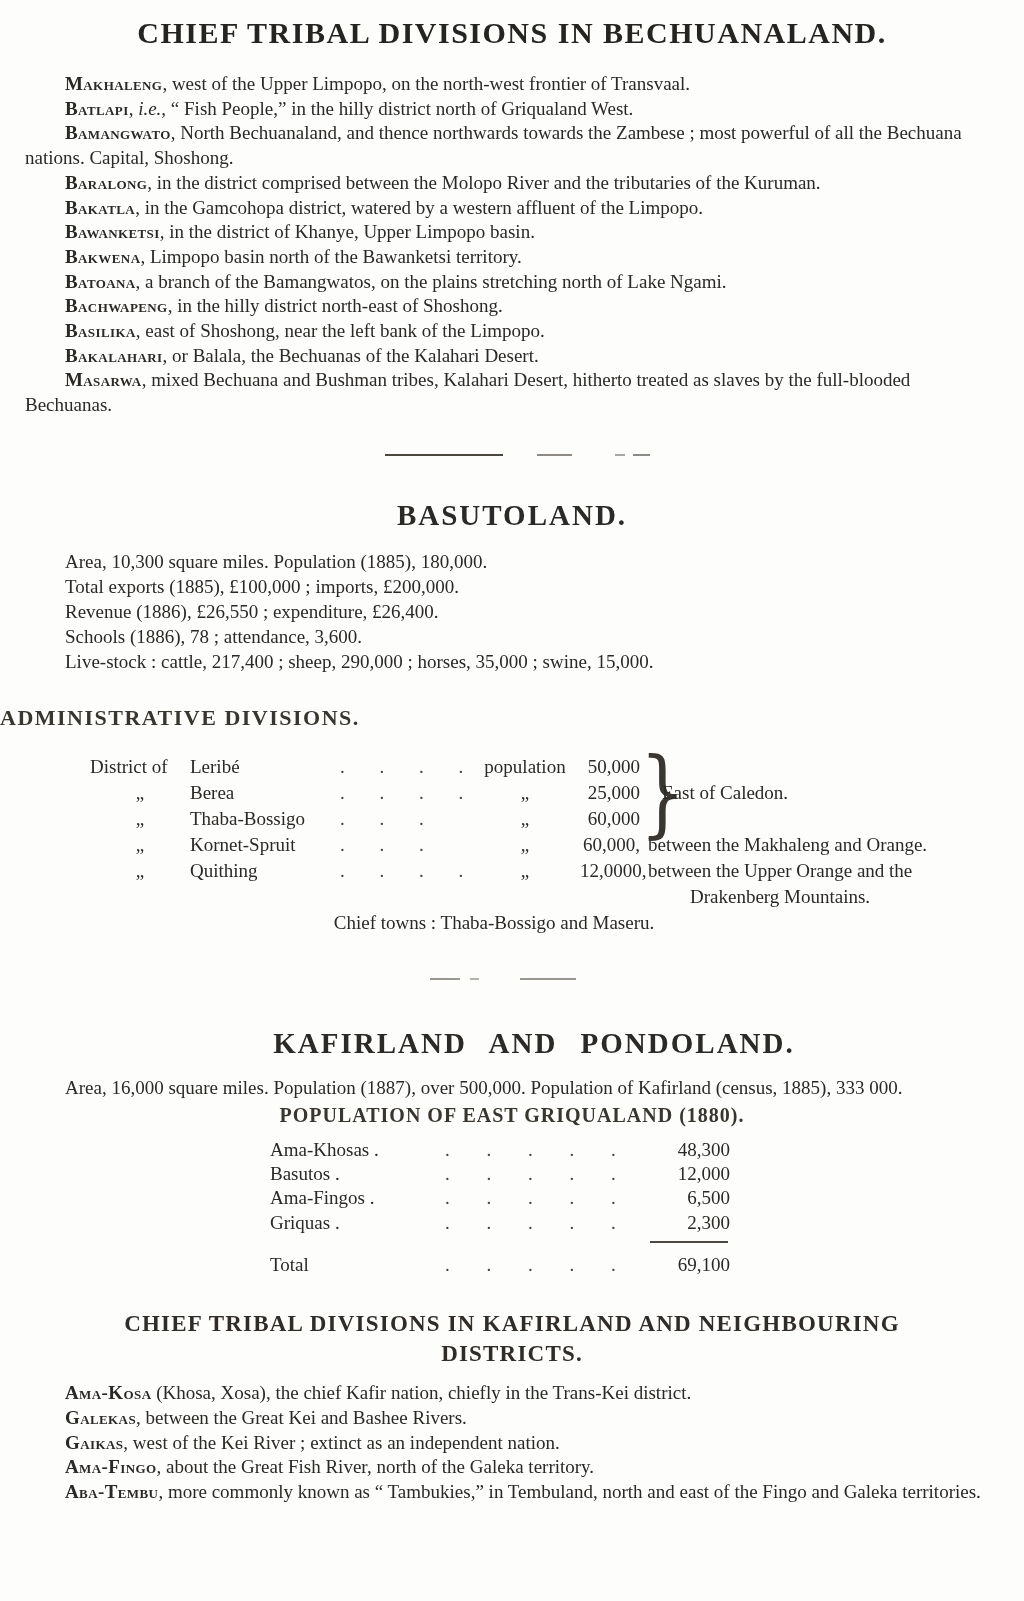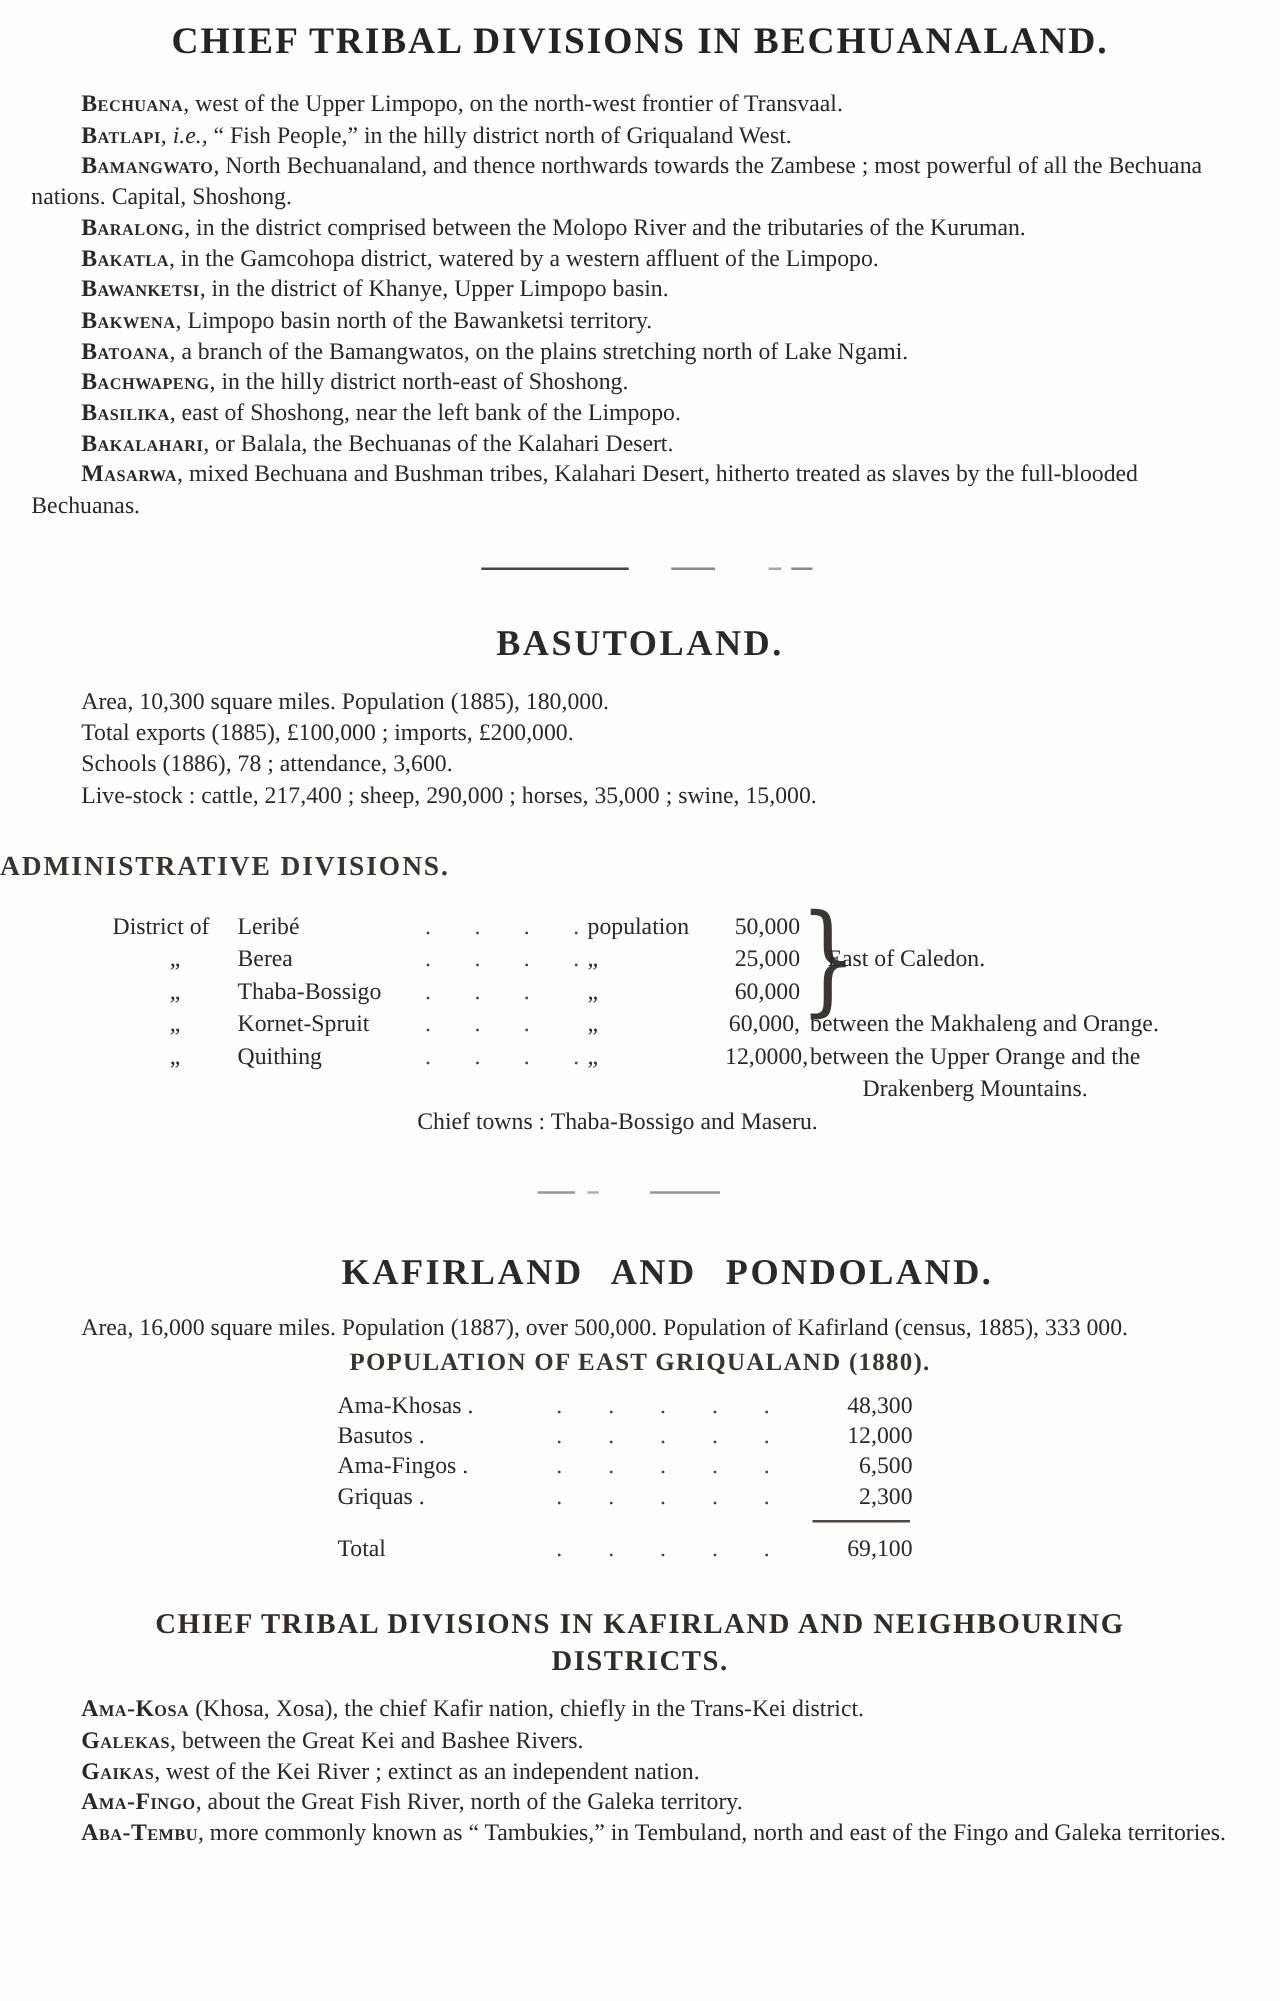--- a/index.html
+++ b/index.html
@@ -41,21 +41,21 @@
   .t-admin { margin-top:30px; text-align:left; font-size:22px; line-height:28px;
     letter-spacing:1.5px; font-weight:bold; color:#39362f; }
 
   .adm-table { position:relative; margin:22px 0 0 90px; line-height:26px; }
   .adm-row { display:flex; white-space:nowrap; }
   .adm-prefix { width:100px; flex:0 0 100px; }
   .pfx-center { text-align:center; }
   .adm-name { width:150px; flex:0 0 150px; }
   .adm-dots { width:130px; flex:0 0 130px; overflow:hidden; white-space:nowrap;
     word-spacing:30px; color:#47443f; }
-  .adm-pop { width:110px; flex:0 0 110px; }
+  .adm-pop { width:110px; flex:0 0 110px; text-align:center; }
   .adm-val { flex:1; white-space:nowrap; }
   .adm-num { display:inline-block; width:60px; text-align:right; }
   .adm-rest { margin-left:8px; }
   .adm-cont { margin-left:600px; }
   .brace { position:absolute; left:542px; top:-12px; font-size:96px; line-height:100px;
     color:#3a3733; font-family:"DejaVu Serif",serif; transform:scaleX(.75); }
   .brace-note { position:absolute; left:572px; top:26px; }
   .chief { text-align:center; padding-right:36px; line-height:26px; }
 
   .intro { margin:14px 25px 0 25px; line-height:25px; text-indent:40px; }
@@ -77,21 +77,21 @@
   .entries2 { margin-top:12px; }
 </style>
 </head>
 <body>
 
 <div class="page">
 
   <h1 class="t-main">CHIEF TRIBAL DIVISIONS IN BECHUANALAND.</h1>
 
   <div class="entries">
-    <p class="entry"><span class="tname">Bechuana</span><span>, west of the Upper Limpopo, on the north-west frontier of Transvaal.</span></p>
+    <p class="entry"><span class="tname">Makhaleng</span><span>, west of the Upper Limpopo, on the north-west frontier of Transvaal.</span></p>
     <p class="entry"><span class="tname">Batlapi</span><span>, </span><i>i.e.,</i><span> “ Fish People,” in the hilly district north of Griqualand West.</span></p>
     <p class="entry"><span class="tname">Bamangwato</span><span>, North Bechuanaland, and thence northwards towards the Zambese ; most powerful of all the Bechuana nations.  Capital, Shoshong.</span></p>
     <p class="entry"><span class="tname">Baralong</span><span>, in the district comprised between the Molopo River and the tributaries of the Kuruman.</span></p>
     <p class="entry"><span class="tname">Bakatla</span><span>, in the Gamcohopa district, watered by a western affluent of the Limpopo.</span></p>
     <p class="entry"><span class="tname">Bawanketsi</span><span>, in the district of Khanye, Upper Limpopo basin.</span></p>
     <p class="entry"><span class="tname">Bakwena</span><span>, Limpopo basin north of the Bawanketsi territory.</span></p>
     <p class="entry"><span class="tname">Batoana</span><span>, a branch of the Bamangwatos, on the plains stretching north of Lake Ngami.</span></p>
     <p class="entry"><span class="tname">Bachwapeng</span><span>, in the hilly district north-east of Shoshong.</span></p>
     <p class="entry"><span class="tname">Basilika</span><span>, east of Shoshong, near the left bank of the Limpopo.</span></p>
     <p class="entry"><span class="tname">Bakalahari</span><span>, or Balala, the Bechuanas of the Kalahari Desert.</span></p>
@@ -103,20 +103,21 @@
     <span class="seg s2"></span>
     <span class="seg s3"></span>
     <span class="seg s4"></span>
   </div>
 
   <h2 class="t-basuto">BASUTOLAND.</h2>
 
   <div class="stats">
     <p>Area, 10,300 square miles.  Population (1885), 180,000.</p>
     <p>Total exports (1885), £100,000 ; imports, £200,000.</p>
+    <p>Revenue (1886), £26,550 ; expenditure, £26,400.</p>
     <p>Schools (1886), 78 ; attendance, 3,600.</p>
     <p>Live-stock : cattle, 217,400 ; sheep, 290,000 ; horses, 35,000 ; swine, 15,000.</p>
   </div>
 
   <h3 class="t-admin">ADMINISTRATIVE DIVISIONS.</h3>
 
   <div class="adm-table">
     <div class="adm-row">
       <span class="adm-prefix">District of</span>
       <span class="adm-name">Leribé</span>

